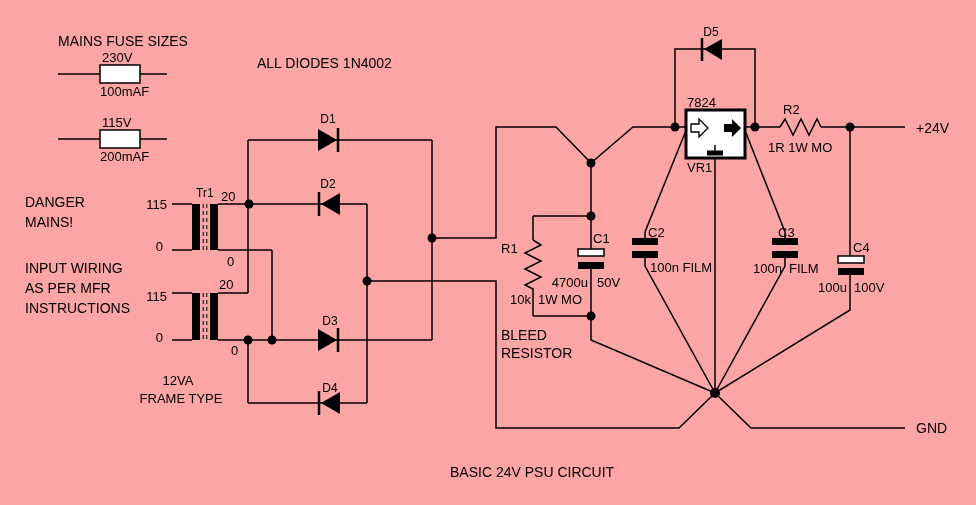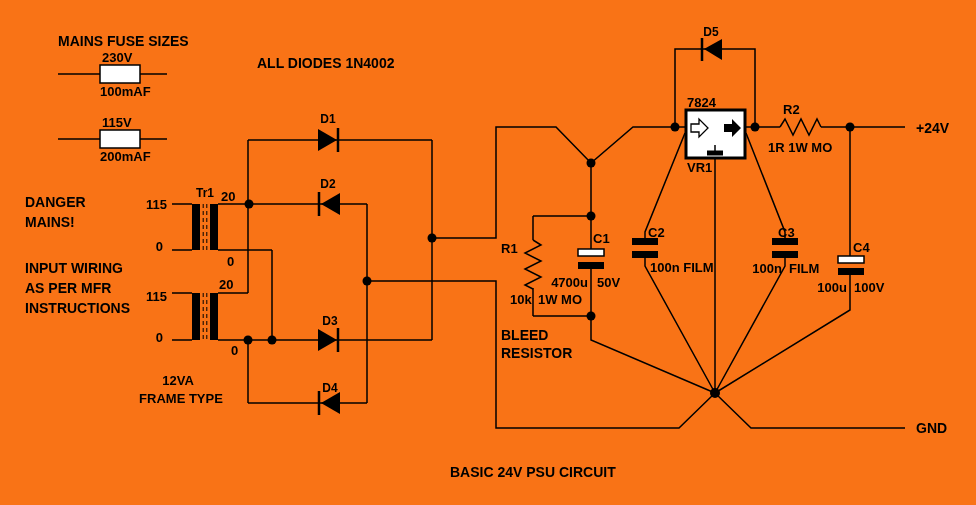--- a/index.html
+++ b/index.html
@@ -1,16 +1,16 @@
 <!DOCTYPE html>
 <html><head>
 <meta charset="utf-8">
 <style>
   html,body{margin:0;padding:0;background:#fff;}
-  .page{width:976px;height:505px;background:#f97316;position:relative;font-family:"Liberation Sans",sans-serif;font-weight:bold;}
+  .page{width:976px;height:505px;background:#fca5a5;position:relative;font-family:"Liberation Sans",sans-serif;}
   svg{display:block;}
   svg text{fill:#000;font-family:"Liberation Sans","DejaVu Sans",sans-serif;}
   .t12{font-size:12px;}
   .t13{font-size:13px;}
   .t14{font-size:14px;}
   .wire{stroke:#000;stroke-width:1.5;fill:none;}
   .thick{stroke:#000;stroke-width:2.5;fill:none;}
   .blk{fill:#000;stroke:none;}
   .openplate{fill:#fff;stroke:#000;stroke-width:1.5;}
   .box{fill:#fff;stroke:#000;stroke-width:3;}

